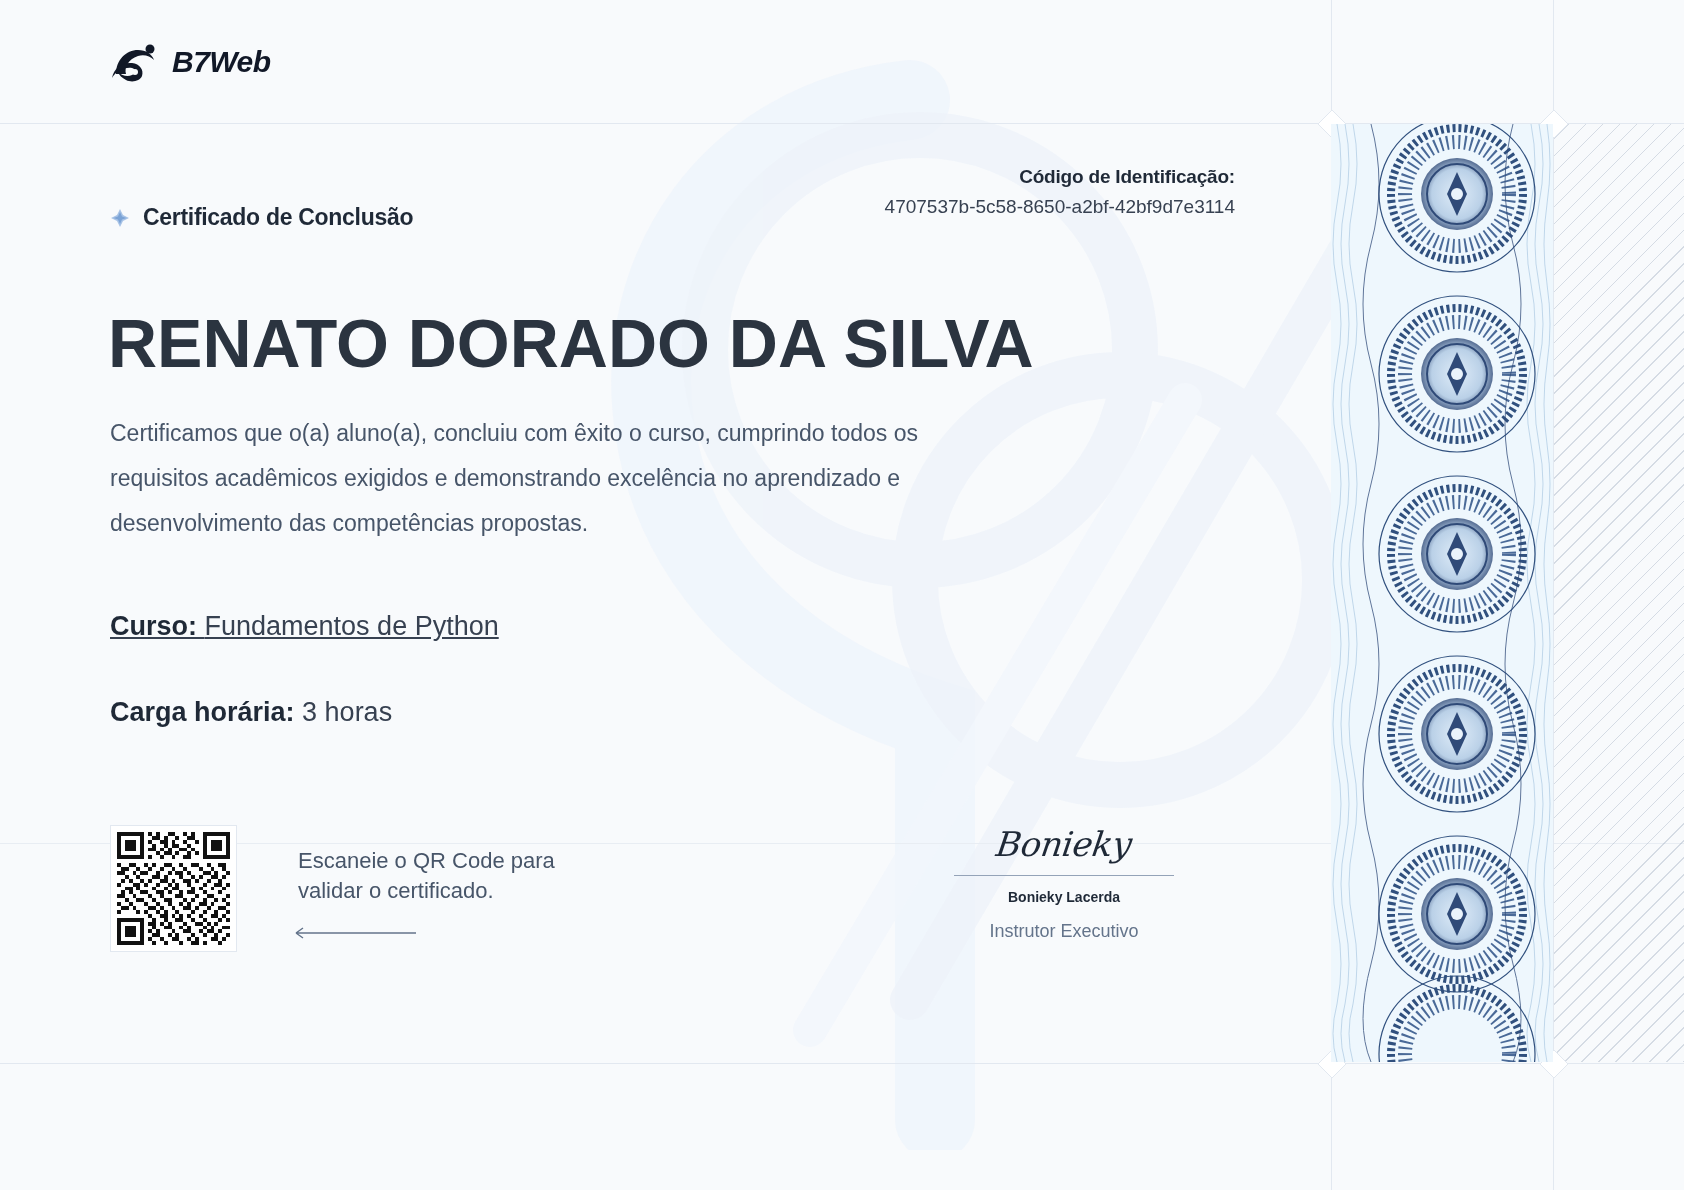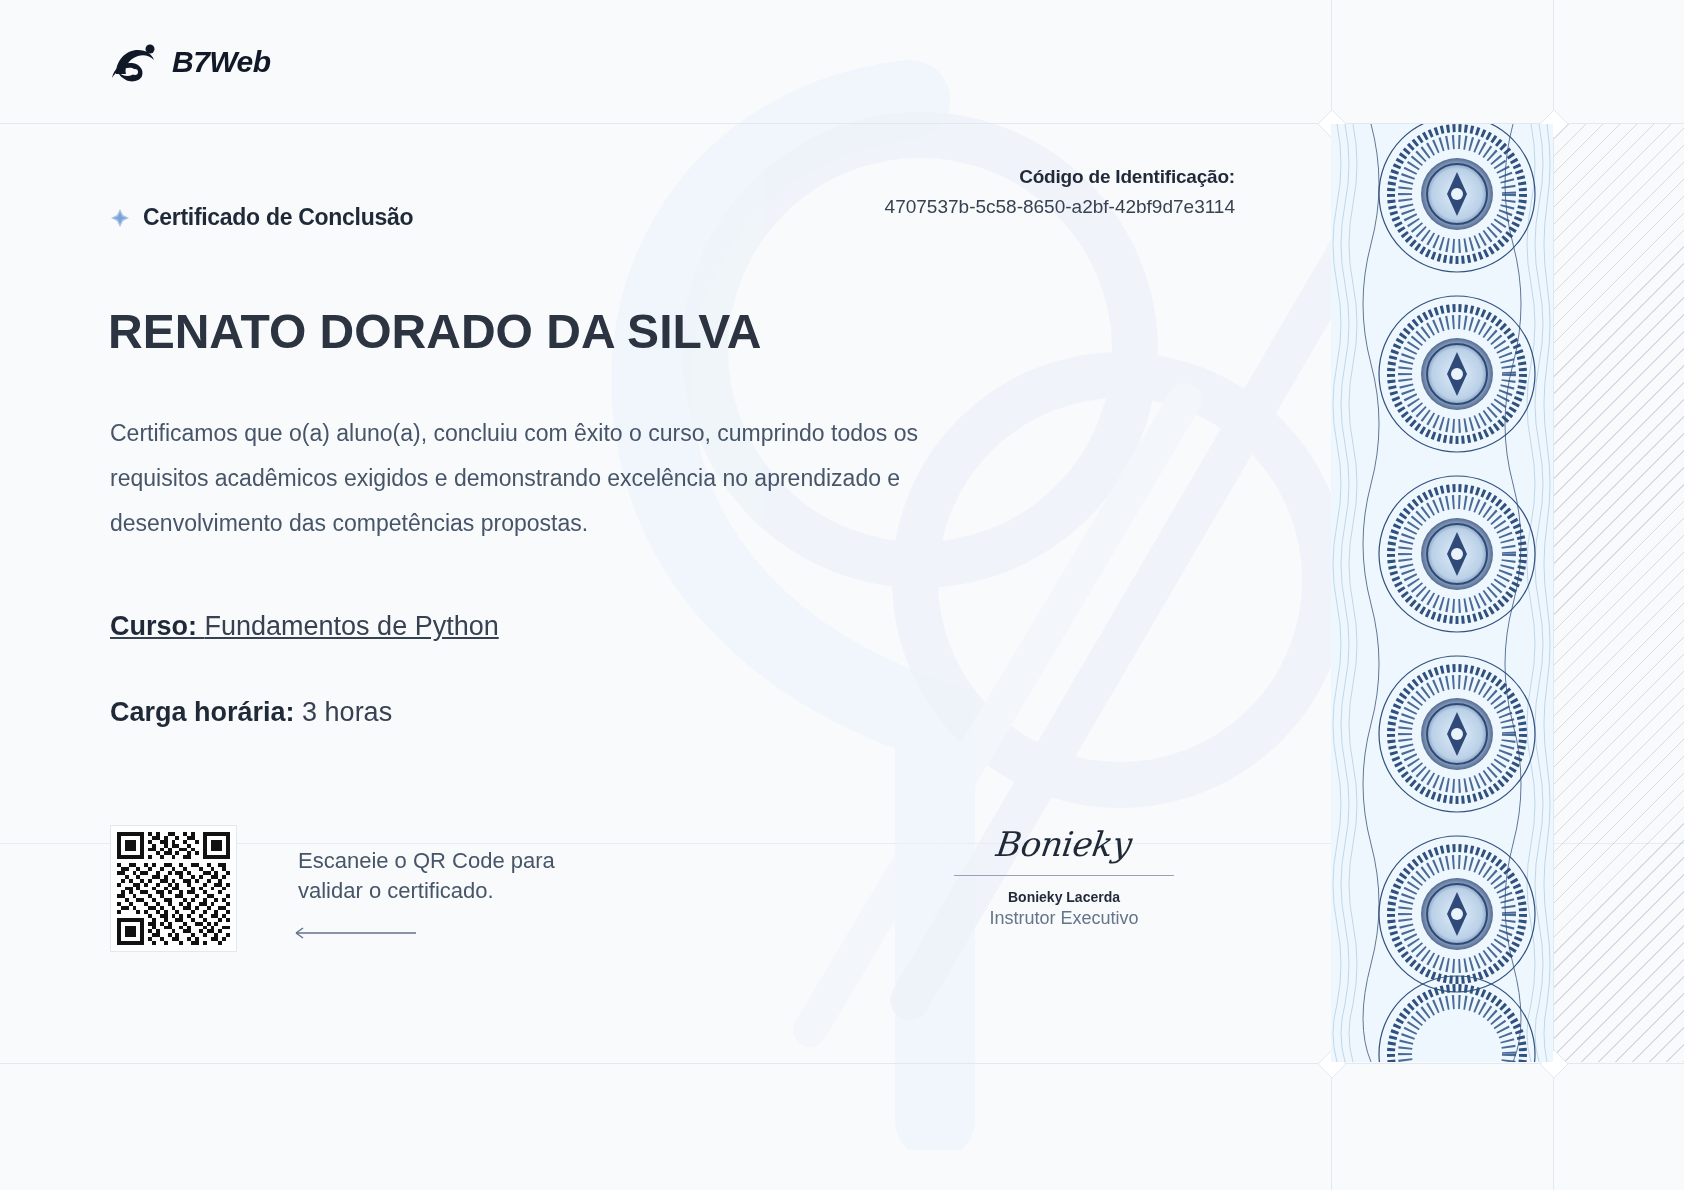--- a/index.html
+++ b/index.html
@@ -133,21 +133,21 @@
     font-size: 23px;
     font-weight: bold;
     color: #1f2937;
     letter-spacing: -0.3px;
   }
 
   .student-name {
     position: absolute;
     left: 108px;
     top: 180px;
-    font-size: 48px;
+    font-size: 68px;
     font-weight: bold;
     color: #2b3440;
     letter-spacing: 0px;
     white-space: nowrap;
   }
 
   .paragraph {
     position: absolute;
     left: 110px;
     top: 287px;
@@ -227,21 +227,21 @@
     margin: 6px 0 13px 0;
   }
   .sign-name {
     font-size: 14px;
     font-weight: bold;
     color: #1f2937;
   }
   .sign-role {
     font-size: 18px;
     color: #64748b;
-    margin-top: 3px;
+    margin-top: 16px;
   }
 
   .issued {
     position: absolute;
     left: 110px;
     top: 1118px;
     font-size: 22px;
     color: #374151;
   }
 

